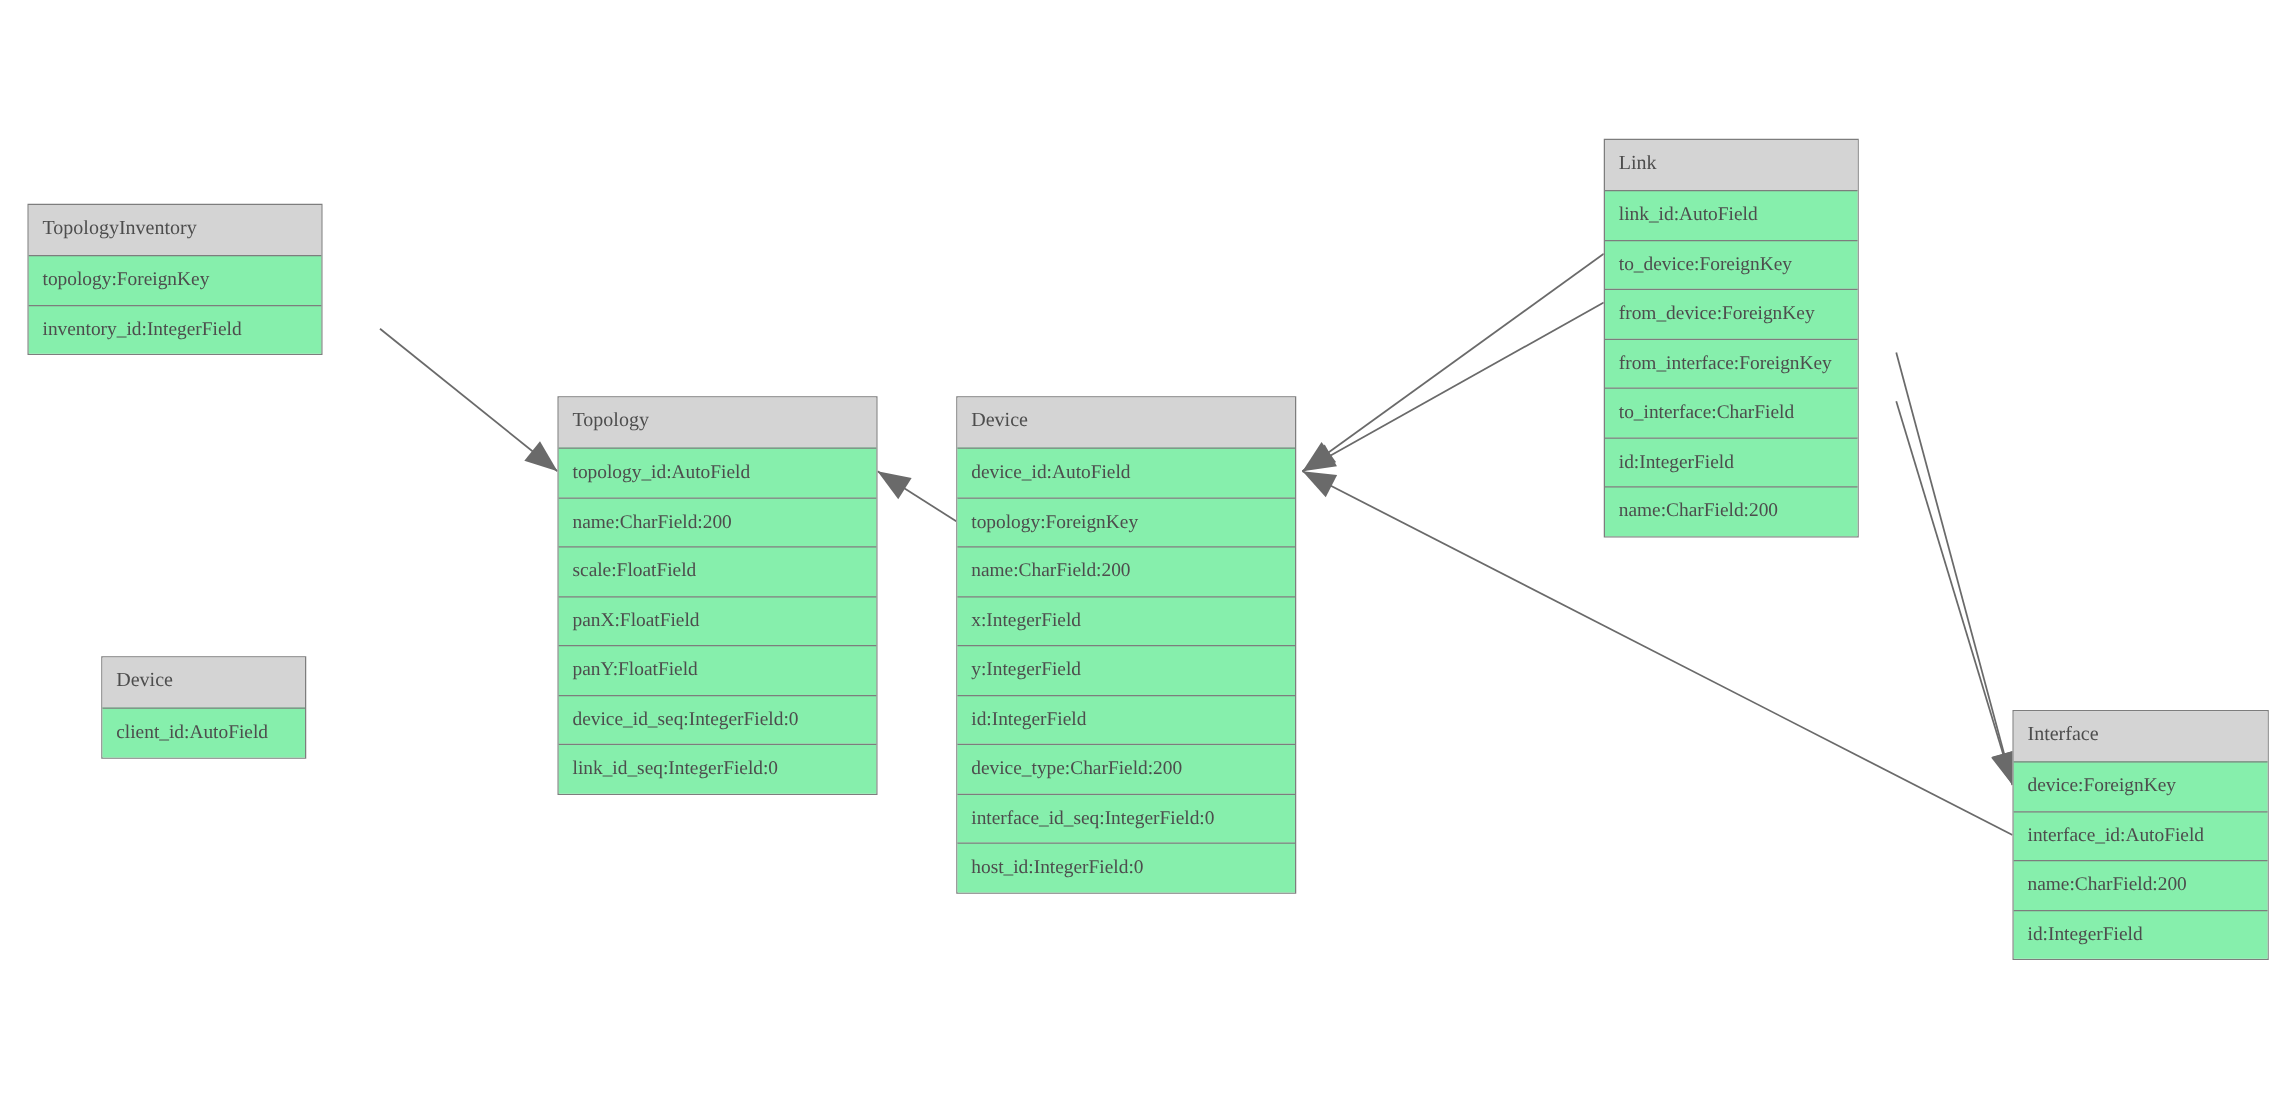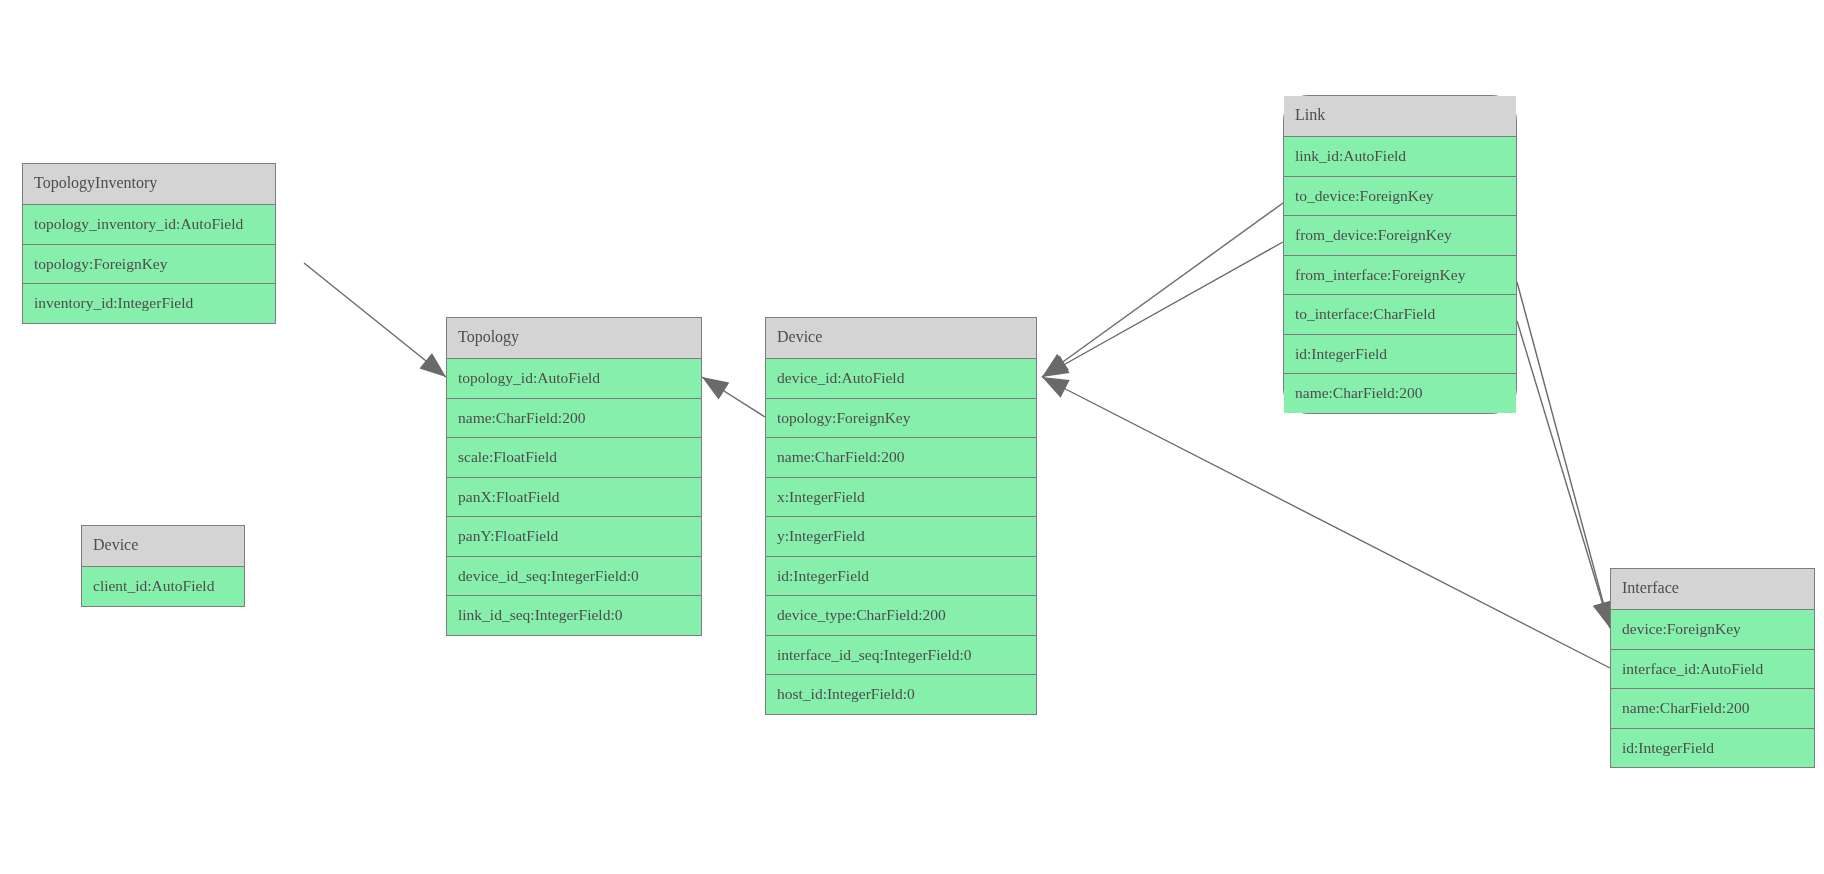--- a/index.html
+++ b/index.html
@@ -66,23 +66,22 @@
       <polygon points="1042,377 1057.2262890049801,353.67276006174717 1068.933643343763,369.8881186574176" fill="#6a6a6a"></polygon>
       <line x1="1283" y1="242" x2="1042" y2="377" stroke="#6a6a6a" stroke-width="1.4"></line>
       <polygon points="1042,377 1059.7964152241775,355.5690036356528 1069.5706872146739,373.01788918905714" fill="#6a6a6a"></polygon>
       <line x1="1610" y1="668" x2="1042" y2="377" stroke="#6a6a6a" stroke-width="1.4"></line>
       <polygon points="1042,377 1069.699584770838,379.9551655661161 1060.5802509453897,397.75510238004983" fill="#6a6a6a"></polygon>
       <line x1="1517" y1="282" x2="1610" y2="628" stroke="#6a6a6a" stroke-width="1.4"></line>
       <polygon points="1610,628 1593.5938654424679,605.4869204931856 1612.9083348433053,600.2954590646368" fill="#6a6a6a"></polygon>
       <line x1="1517" y1="321" x2="1610" y2="628" stroke="#6a6a6a" stroke-width="1.4"></line>
       <polygon points="1610,628 1592.891551141825,606.0158926115431 1612.0325635305267,600.2174751778322" fill="#6a6a6a"></polygon>
     </svg>
-<div class="table-node" style="left: 22px; top: 163px; width: 254px;">
+<div class="table-node" style="left: 22px; top: 163px; width: 236px;">
       <div class="table-header">TopologyInventory</div>
-      <div class="table-field">topology_inventory_id:AutoField</div>
       <div class="table-field">topology:ForeignKey</div>
       <div class="table-field">inventory_id:IntegerField</div>
     </div>
     <div class="table-node" style="left: 446px; top: 317px; width: 256px;">
       <div class="table-header">Topology</div>
       <div class="table-field">topology_id:AutoField</div>
       <div class="table-field">name:CharField:200</div>
       <div class="table-field">scale:FloatField</div>
       <div class="table-field">panX:FloatField</div>
       <div class="table-field">panY:FloatField</div>
@@ -98,21 +97,21 @@
       <div class="table-field">device_id:AutoField</div>
       <div class="table-field">topology:ForeignKey</div>
       <div class="table-field">name:CharField:200</div>
       <div class="table-field">x:IntegerField</div>
       <div class="table-field">y:IntegerField</div>
       <div class="table-field">id:IntegerField</div>
       <div class="table-field">device_type:CharField:200</div>
       <div class="table-field">interface_id_seq:IntegerField:0</div>
       <div class="table-field">host_id:IntegerField:0</div>
     </div>
-    <div class="table-node" style="left: 1283px; top: 95px; width: 234px; border-radius: 25px;">
+    <div class="table-node" style="left: 1283px; top: 111px; width: 204px;">
       <div class="table-header">Link</div>
       <div class="table-field">link_id:AutoField</div>
       <div class="table-field">to_device:ForeignKey</div>
       <div class="table-field">from_device:ForeignKey</div>
       <div class="table-field">from_interface:ForeignKey</div>
       <div class="table-field">to_interface:CharField</div>
       <div class="table-field">id:IntegerField</div>
       <div class="table-field">name:CharField:200</div>
     </div>
     <div class="table-node" style="left: 1610px; top: 568px; width: 205px;">

